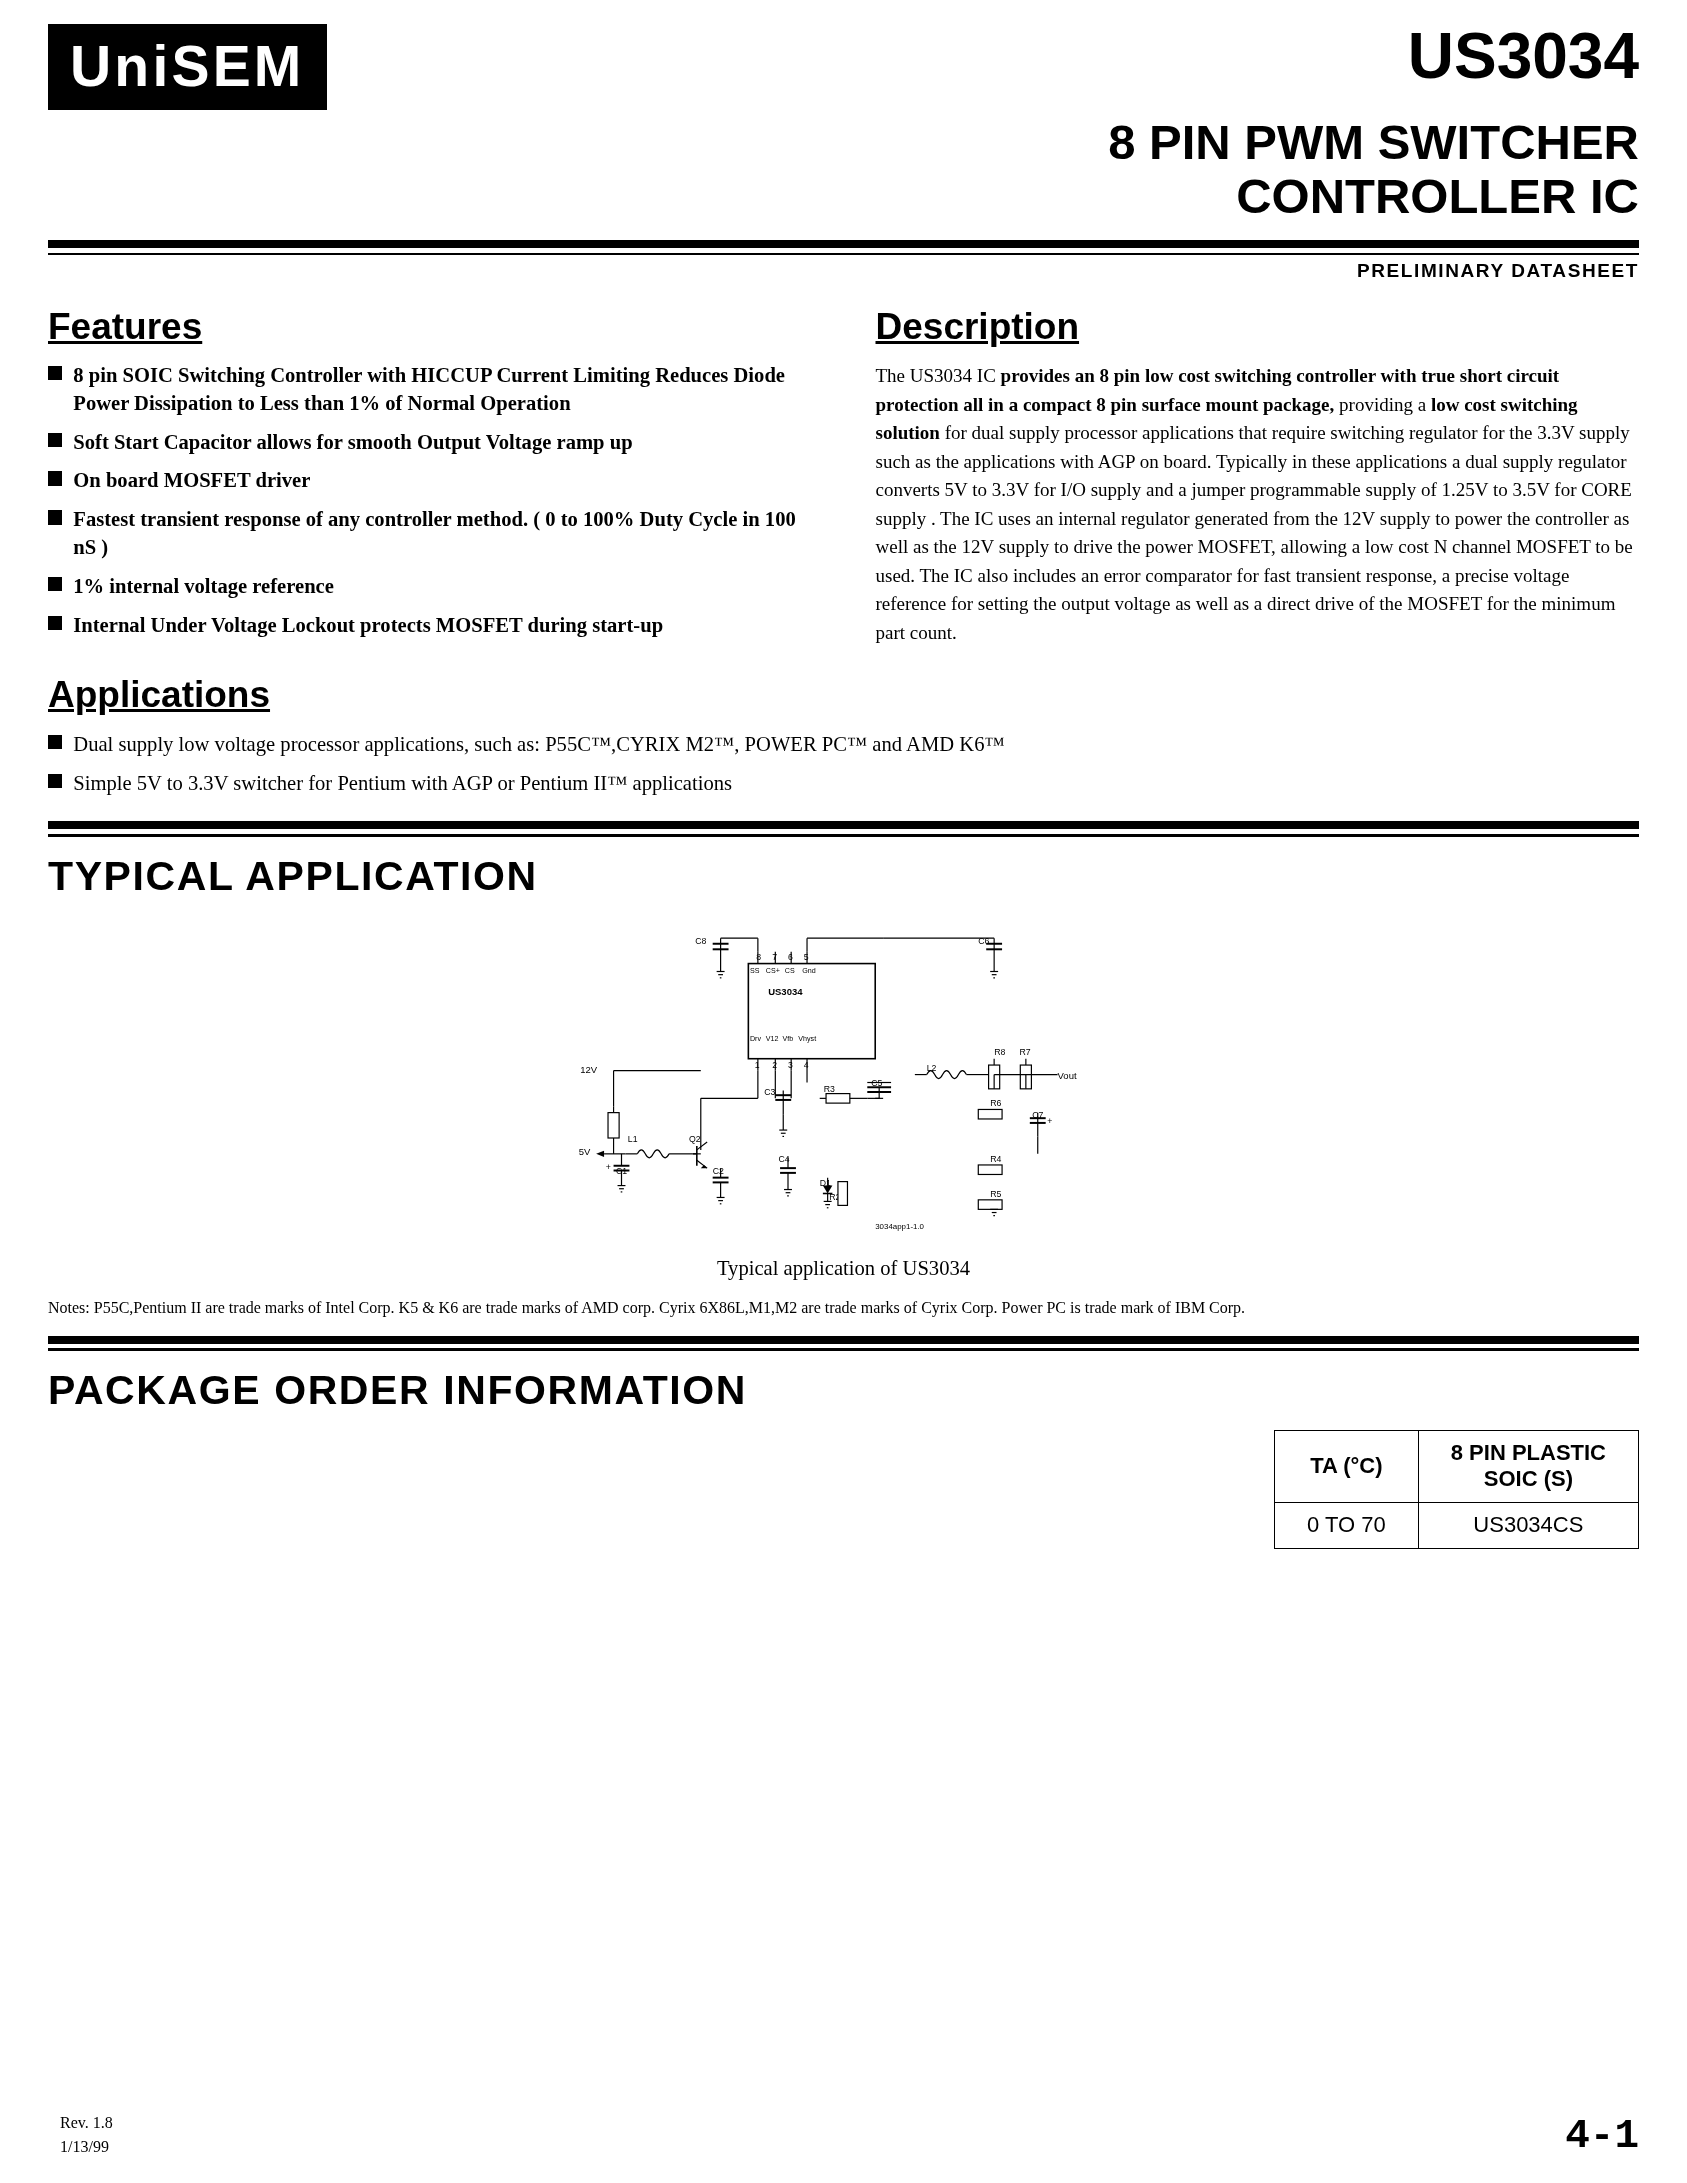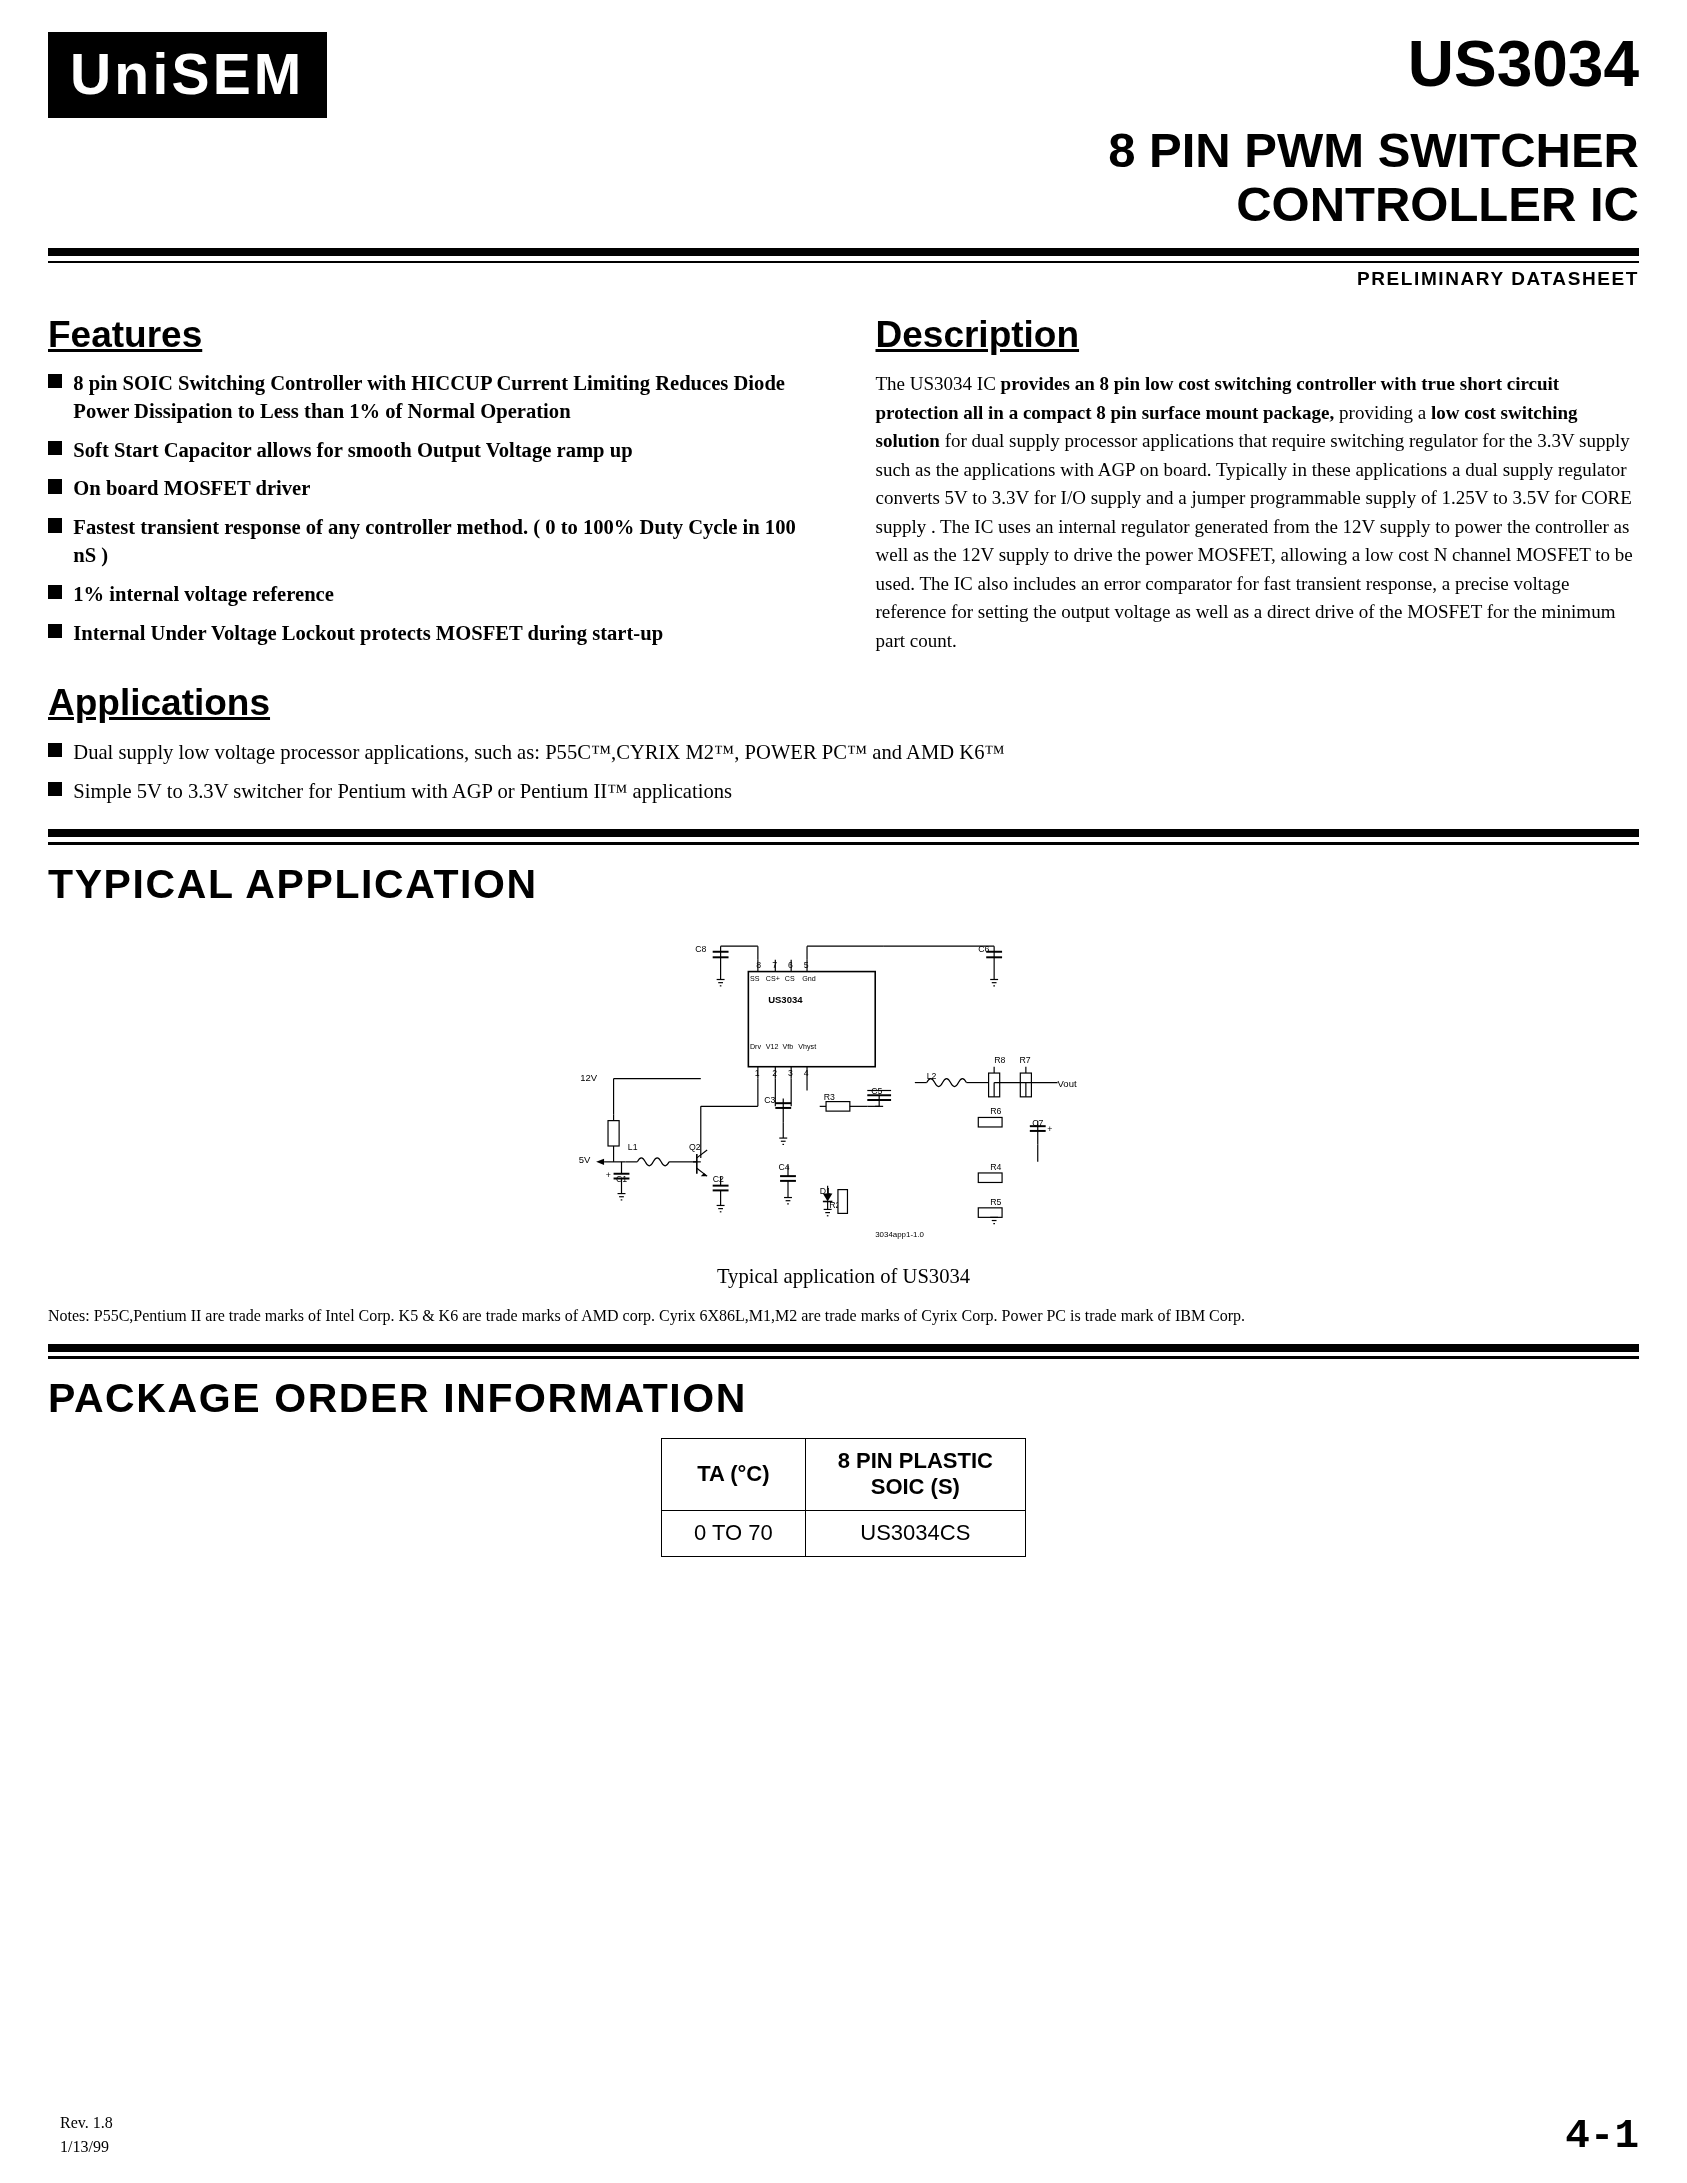--- a/index.html
+++ b/index.html
@@ -11,21 +11,20 @@
       color: #000000;
       position: relative;
     }
 
     
     .header {
       display: flex;
       align-items: flex-start;
       padding: 24px 48px 0 48px;
       justify-content: space-between;
-      margin-top: 8px;
     }
 
     .logo-box {
       background: #000;
       padding: 14.3px 22px;
       display: inline-block;
     }
     .logo-text {
       font-size: 57px;
       font-weight: 900;
@@ -179,21 +178,21 @@
     }
     .package-title {
       font-size: 41px;
       font-weight: 900;
       font-family: Arial, sans-serif;
       letter-spacing: 1.6px;
     }
 
     .package-table-wrapper {
       display: flex;
-      justify-content: center;
+      justify-content: flex-end;
       margin: 16px 0;
     }
     .package-table {
       border-collapse: collapse;
       font-size: 22px;
     }
     .package-table th, .package-table td {
       border: 1.6px solid #000;
       padding: 9.5px 32px;
       text-align: center;

